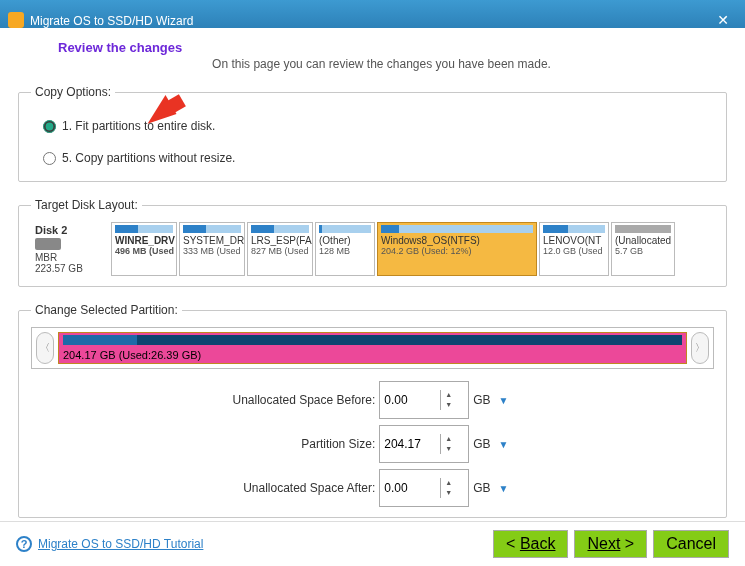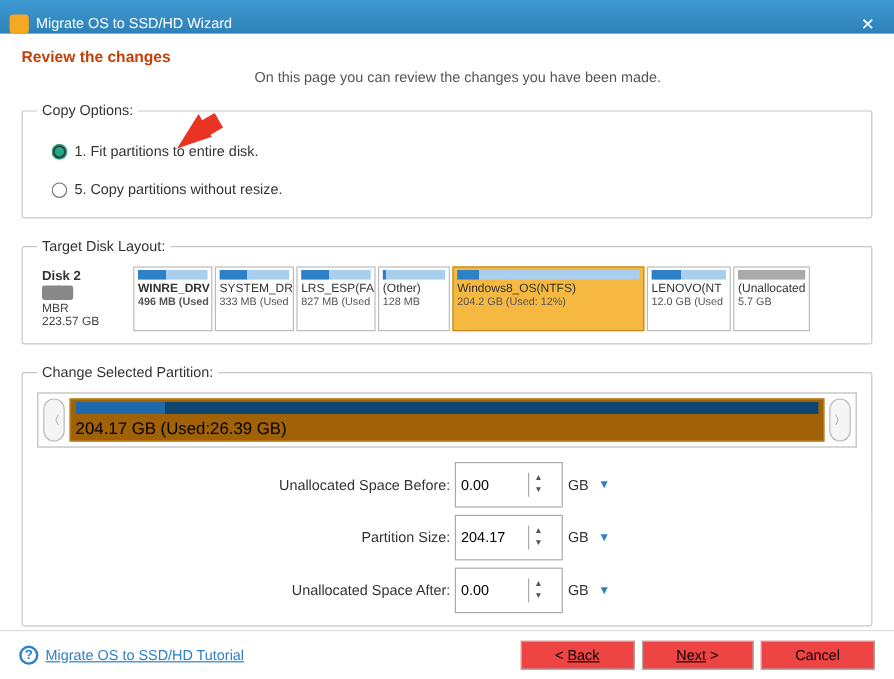--- a/index.html
+++ b/index.html
@@ -1,24 +1,24 @@
 <!DOCTYPE html>
 <html><head>
 <meta charset="utf-8">
 <style>
 * { box-sizing: border-box; margin: 0; padding: 0; font-family: 'Segoe UI', Tahoma, sans-serif; }
 body { background: #fff; width: 745px; height: 566px; overflow: hidden; position: relative; }
 
-.titlebar { background: linear-gradient(#3d9ad1, #2d81b8); height: 28px; display: flex; align-items: flex-start; padding: 12px 8px; color: #fff; font-size: 12px; }
+.titlebar { background: linear-gradient(#3d9ad1, #2d81b8); height: 28px; display: flex; align-items: flex-end; padding: 0 8px; color: #fff; font-size: 12px; }
 .titlebar .icon { width: 16px; height: 16px; margin-right: 6px; background: #f7a823; border-radius: 3px; display: inline-block; }
 .titlebar .close { margin-left: auto; cursor: pointer; font-size: 14px; padding: 0 8px; }
 
 .content { padding: 12px 18px 0 18px; }
 
-.heading { font-size: 13px; font-weight: bold; color: #c2410c; margin-bottom: 2px; }
+.heading { font-size: 13px; font-weight: bold; color: #6d28d9; margin-bottom: 2px; margin-left: 40px; }
 .subheading { font-size: 12px; color: #555; margin-left: 18px; margin-bottom: 14px; text-align: center; }
 
 fieldset { border: 1px solid #c8c8c8; border-radius: 2px; padding: 10px 12px; margin-bottom: 16px; }
 legend { font-size: 12px; color: #333; padding: 0 4px; }
 
 .radio-row { display: flex; align-items: center; margin: 10px 0 18px 12px; position: relative; }
 .radio-row input[type=radio] { accent-color: #2a8; margin-right: 6px; }
 .radio-row label { font-size: 12px; color: #333; }
 
 .arrow { position: absolute; width: 0; height: 0; border-top: 16px solid transparent; border-bottom: 6px solid transparent; border-right: 30px solid #e93323; transform: rotate(-30deg); top: -18px; left: 100px; }
@@ -33,37 +33,37 @@
 
 .part { border: 1px solid #bbb; padding: 2px 3px; font-size: 10px; color: #333; min-width: 60px; overflow: hidden; white-space: nowrap; }
 .part.selected { background: #f5b942; border-color: #c08820; }
 .part .bar { height: 8px; background: linear-gradient(to right, #2d81c8 var(--used,5%), #a8d0ee var(--used,5%)); margin-bottom: 2px; }
 .part.unalloc .bar { background: #aaa; }
 .part .lbl { font-size: 10px; }
 .part .sz { font-size: 9px; color: #555; }
 
 .change-area { border: 1px solid #bbb; background: #fff; padding: 4px; display: flex; align-items: stretch; gap: 4px; }
 .arrow-btn { width: 18px; border: 1px solid #bbb; border-radius: 9px; background: #f5f5f5; display: flex; align-items: center; justify-content: center; font-size: 10px; color: #666; cursor: pointer; }
-.big-part { flex: 1; background: #a16207; border: 1px solid #c08820; padding: 2px 4px; font-size: 14px; }
+.big-part { flex: 1; background: #ec4899; border: 1px solid #c08820; padding: 2px 4px; font-size: 11px; }
 .big-part .bigbar { height: 10px; background: linear-gradient(to right, #1e6aa8 12%, #0d4470 12%); margin-bottom: 4px; }
 
 .controls { margin-top: 12px; display: grid; grid-template-columns: auto auto auto auto; gap: 6px 4px; justify-content: center; align-items: center; font-size: 12px; }
 .controls label { text-align: right; color: #333; }
 .spin { display: flex; align-items: center; border: 1px solid #aaa; height: 38px; width: 90px; }
 .spin input { border: none; width: 60px; padding: 0 4px; font-size: 12px; outline: none; }
 .spin .updown { width: 16px; display: flex; flex-direction: column; border-left: 1px solid #aaa; }
 .spin .updown span { height: 10px; font-size: 7px; text-align: center; line-height: 10px; cursor: pointer; color: #555; }
 .unit { color: #333; }
 .menu-btn { color: #2d81c8; cursor: pointer; font-size: 10px; padding: 0 4px; }
 
 .footer { position: absolute; bottom: 0; left: 0; right: 0; border-top: 1px solid #ddd; padding: 8px 16px; display: flex; align-items: center; background: #fff; }
 .help-icon { width: 16px; height: 16px; border-radius: 8px; border: 2px solid #2d81c8; color: #2d81c8; font-size: 11px; font-weight: bold; display: inline-flex; align-items: center; justify-content: center; margin-right: 6px; }
 .footer a { color: #2d81c8; font-size: 12px; text-decoration: underline; }
 .footer .btns { margin-left: auto; display: flex; gap: 6px; }
-.footer button { border: 1px solid #aaa; background: #ef4444; padding: 4px 28px; font-size: 12px; cursor: pointer; }
+.footer button { border: 1px solid #aaa; background: #84cc16; padding: 4px 12px; font-size: 16px; cursor: pointer; }
 .footer button .u { text-decoration: underline; }
 .h-rule { border-top:1px solid #ccc; margin: 8px -18px 0 -18px;}
 </style>
 </head>
 <body>
 
 <div class="titlebar">
   <span class="icon"></span>
   <span>Migrate OS to SSD/HD Wizard</span>
   <span class="close">✕</span>

